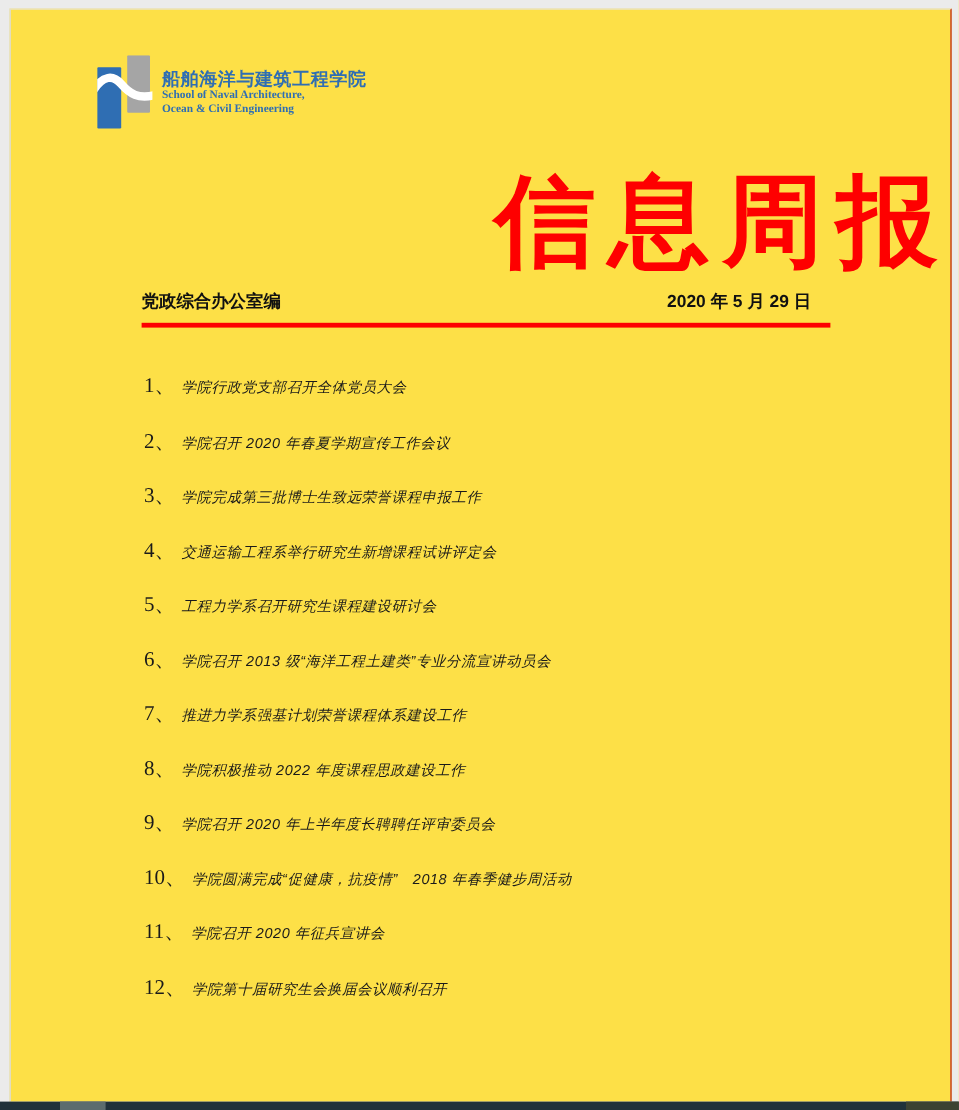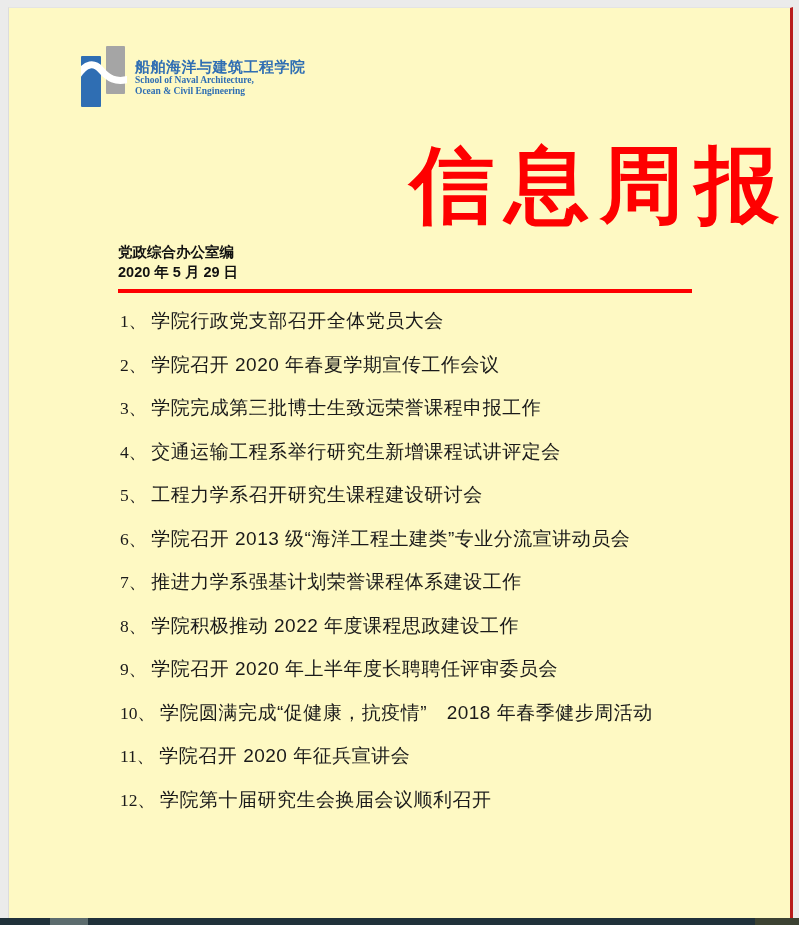--- a/index.html
+++ b/index.html
@@ -6,23 +6,23 @@
   html, body { width: 799px; height: 925px; }
   body {
     position: relative;
     background: #ebebeb;
     font-family: "Liberation Sans", "DejaVu Sans", sans-serif;
     overflow: hidden;
   }
   .page {
     position: absolute;
     left: 8px; top: 7px; right: 6px; bottom: 7px;
-    background: #fef9c3;
+    background: #fde047;
     border-left: 1px solid #dcdcdc;
-    border-right: 3px solid #b91c1c;
+    border-right: 1px solid #b91c1c;
     border-top: 1px solid #e4e4e4;
   }
   
   .logo-row {
     position: absolute;
     left: 72px; top: 38px;
     display: flex;
     align-items: flex-start;
   }
   .logo-mark { width: 46px; height: 62px; display: block; }
@@ -65,21 +65,20 @@
   .masthead-row {
     display: flex;
     justify-content: space-between;
     align-items: baseline;
     padding-right: 16px;
     font-size: 14.5px;
     font-weight: bold;
     color: #111111;
     line-height: 20px;
     white-space: nowrap;
-    flex-direction: column;
   }
   .red-rule {
     margin-top: 7px;
     height: 4px;
     background: #fe0000;
   }
   
   .toc {
     position: absolute;
     top: 303px; left: 111px; right: 60px;
@@ -91,24 +90,25 @@
     white-space: nowrap;
   }
   .toc-num {
     font-family: "Liberation Serif", "DejaVu Serif", serif;
     font-size: 17.5px;
     color: #1a1a1a;
     margin-right: 5px;
     line-height: 20px;
   }
   .toc-text {
-    font-size: 19px;
+    font-size: 12px;
     color: #1a1a1a;
     letter-spacing: 0.5px;
     line-height: 20px;
+    font-style: italic;
   }
   
   .bottom-bar {
     position: absolute;
     left: 0; right: 0; bottom: 0;
     height: 7px;
     background: #20313a;
     z-index: 5;
   }
   .bottom-bar .thumb {

